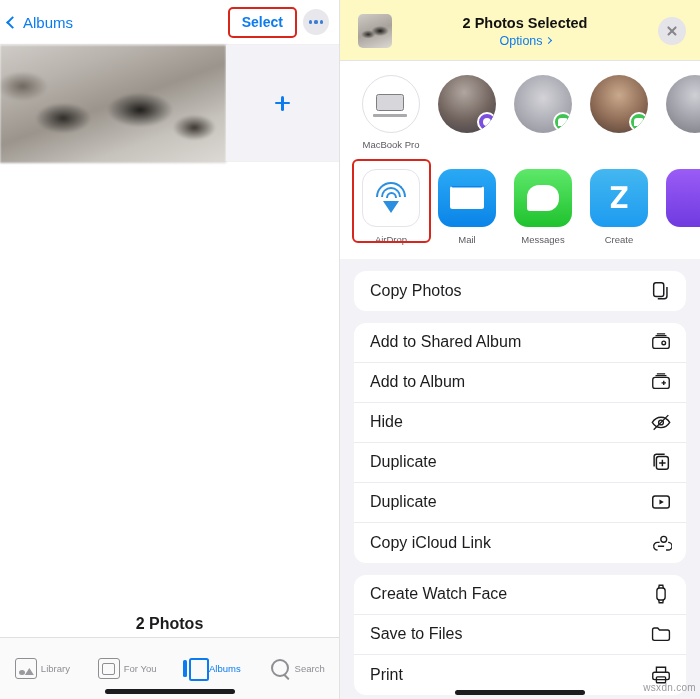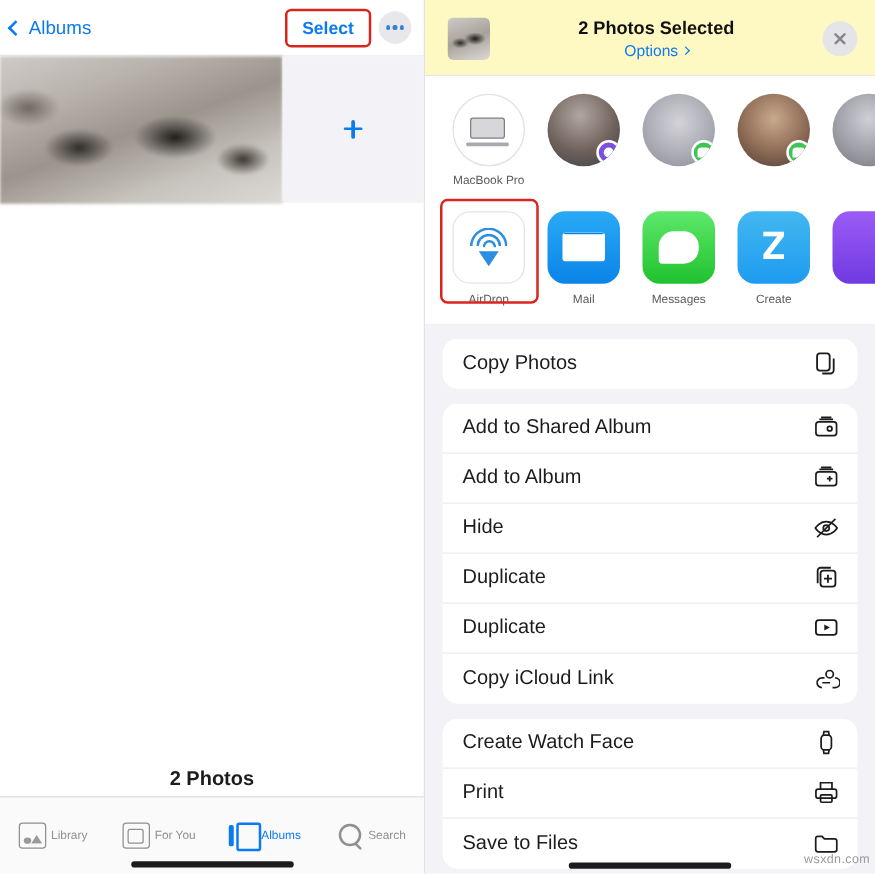--- a/index.html
+++ b/index.html
@@ -575,36 +575,36 @@
       <div class="row">
         <span>Create Watch Face</span>
         <span class="row-icon">
           <svg viewBox="0 0 24 24" fill="none" stroke="#1c1c1e" stroke-width="1.5">
             <rect x="7.5" y="5.5" width="9" height="13" rx="3"></rect>
             <path d="M9.5 5.5l.5-3h4l.5 3M9.5 18.5l.5 3h4l.5-3"></path>
           </svg>
         </span>
       </div>
       <div class="row">
+        <span>Save to Files</span>
+        <span class="row-icon">
+          <svg viewBox="0 0 24 24" fill="none" stroke="#1c1c1e" stroke-width="1.5">
+            <path d="M2.8 7.5a2 2 0 0 1 2-2h3.6l2 2.2h8.8a2 2 0 0 1 2 2v7.3a2 2 0 0 1-2 2H4.8a2 2 0 0 1-2-2z"></path>
+          </svg>
+        </span>
+      </div>
+      <div class="row">
         <span>Print</span>
         <span class="row-icon">
           <svg viewBox="0 0 24 24" fill="none" stroke="#1c1c1e" stroke-width="1.5">
             <path d="M7 9V3.5h10V9"></path>
             <rect x="3" y="9" width="18" height="8" rx="2"></rect>
             <rect x="7" y="14" width="10" height="6.5" rx="1"></rect>
           </svg>
         </span>
       </div>
-      <div class="row">
-        <span>Save to Files</span>
-        <span class="row-icon">
-          <svg viewBox="0 0 24 24" fill="none" stroke="#1c1c1e" stroke-width="1.5">
-            <path d="M2.8 7.5a2 2 0 0 1 2-2h3.6l2 2.2h8.8a2 2 0 0 1 2 2v7.3a2 2 0 0 1-2 2H4.8a2 2 0 0 1-2-2z"></path>
-          </svg>
-        </span>
-      </div>
     </div>
 
     <div class="sheet-home"></div>
     <div class="watermark">wsxdn.com</div>
   </div>
 
 </div>
 
 </body></html>

